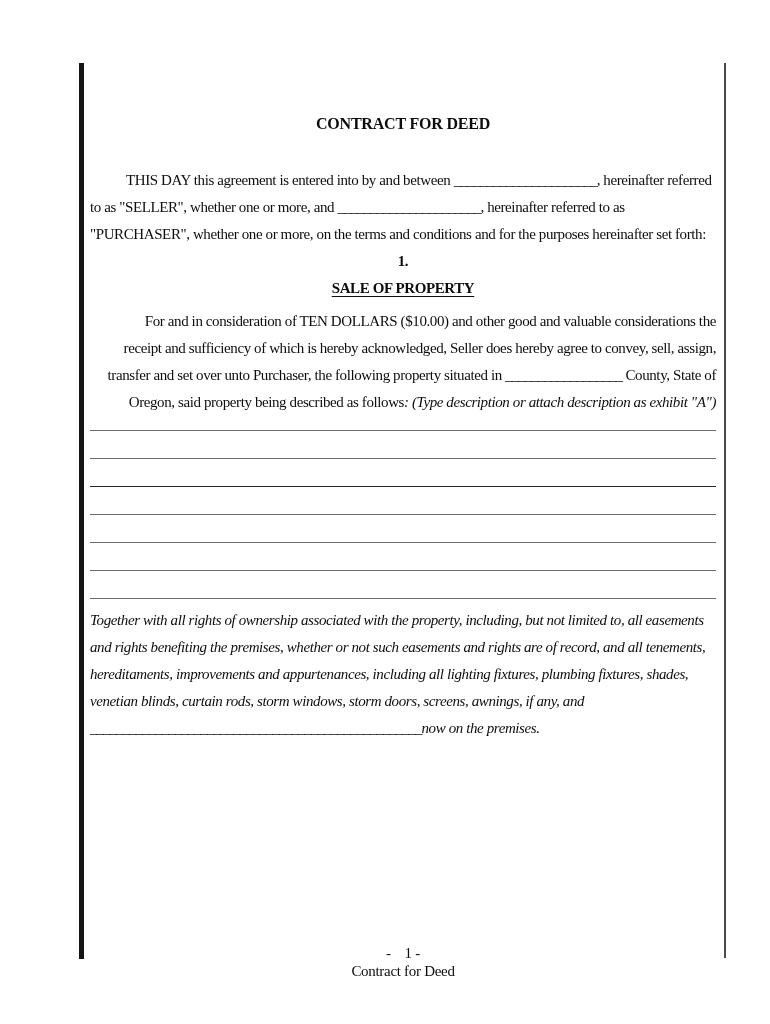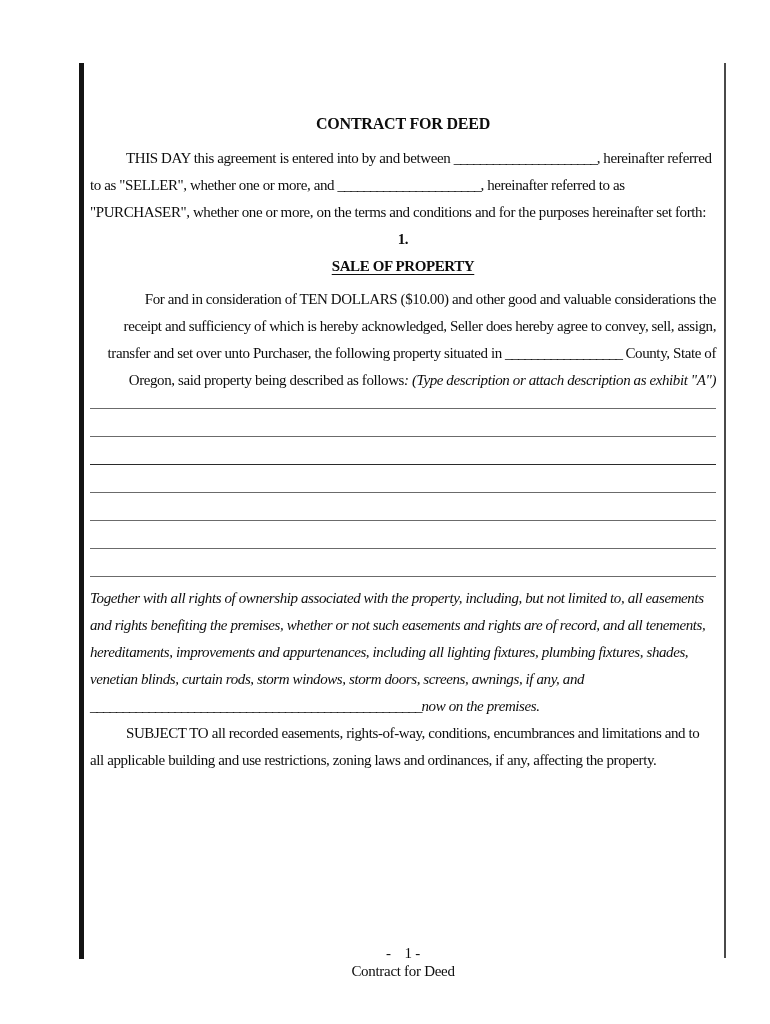--- a/index.html
+++ b/index.html
@@ -21,21 +21,21 @@
     position: absolute; left: 724px; top: 63px;
     width: 2px; height: 895px; background: #4a4a4a;
   }
   .content {
     position: absolute; left: 90px; top: 110px; width: 626px;
     font-size: 15px; line-height: 27px; letter-spacing: -0.4px;
   }
   .title { text-align: center; font-weight: bold; font-size: 16px; letter-spacing: -0.2px; }
   .para { margin: 0; }
   .indent { text-indent: 36px; }
-  .p1 { margin-top: 8px; }
+  .p1 { margin-top: 30px; }
   .center { text-align: center; }
   .bold { font-weight: bold; }
   .heading-underline { text-decoration: underline; text-underline-offset: 3px; }
   .p2 { margin-top: 6px; text-align: right; }
   .italic { font-style: italic; }
   .blank { letter-spacing: -1px; }
   .desc-lines { margin-top: 0; }
   .desc-line { height: 27px; border-bottom: 1px solid #6b6b6b; }
   .desc-line:first-child { height: 14px; }
   .desc-line:nth-child(3) { border-bottom-color: #2a2a2a; }
@@ -68,20 +68,19 @@
         <div class="desc-line"></div>
         <div class="desc-line"></div>
         <div class="desc-line"></div>
         <div class="desc-line"></div>
         <div class="desc-line"></div>
         <div class="desc-line"></div>
       </div>
 
     <p class="para p3"><span>Together with all rights of ownership associated with the property, including, but not limited to, all easements and rights benefiting the premises, whether or not such easements and rights are of record, and all tenements, hereditaments, improvements and appurtenances, including all lighting fixtures, plumbing fixtures, shades, venetian blinds, curtain rods, storm windows, storm doors, screens, awnings, if any, and </span><span class="blank">___________________________________________________</span><span>now on the premises.</span></p>
 
-    <p class="para indent">SUBJECT TO all recorded easements, rights-of-way, conditions, encumbrances and limitations and to all applicable building and use restrictions, zoning laws and ordinances, if any, affecting the property.</p>
   </div>
 
   <div class="footer">
     <div class="page-num">-    1 -</div>
     <div>Contract for Deed</div>
   </div>
 </div>
 
 </body></html>

